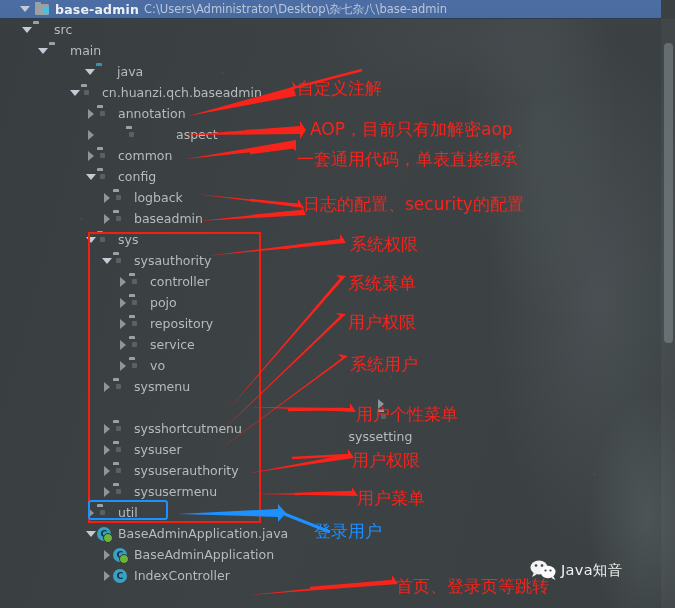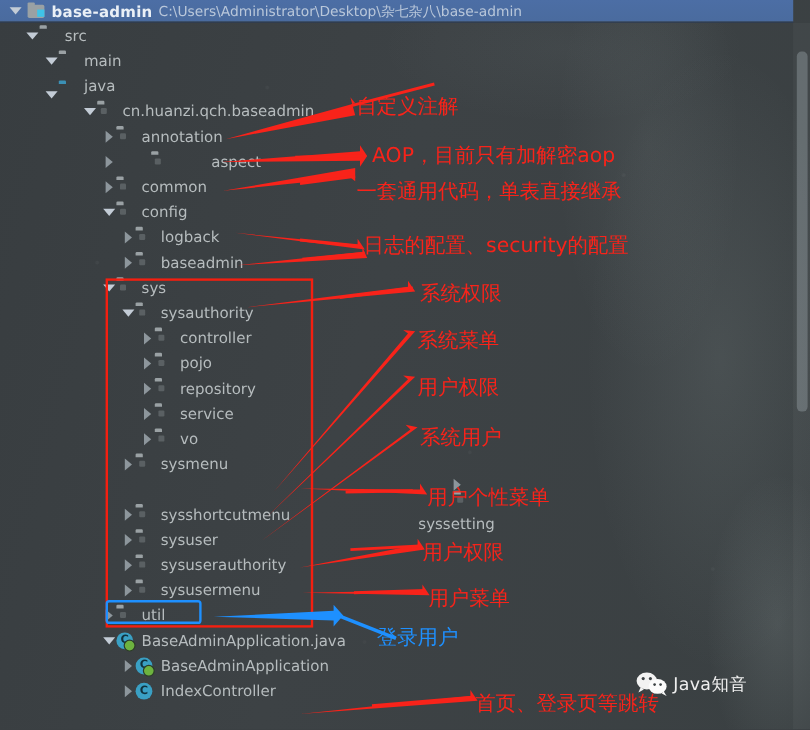--- a/index.html
+++ b/index.html
@@ -28,21 +28,21 @@
       radial-gradient(circle at 58% 62%, rgba(255,255,255,.03) 0 1px, transparent 2px),
       radial-gradient(circle at 77% 24%, rgba(255,255,255,.035) 0 1px, transparent 2px),
       radial-gradient(circle at 88% 78%, rgba(255,255,255,.03) 0 1px, transparent 2px),
       radial-gradient(circle at 45% 88%, rgba(255,255,255,.025) 0 1px, transparent 2px);
   }
 
   
   #titlebar{
     position:absolute; left:0; top:0; width:661px; height:19px;
     background:linear-gradient(180deg,#4c6ea5 0%, #4a6b9e 100%);
-    display:flex; align-items:center; gap:5px; padding-left:8px;
+    display:flex; align-items:center; gap:5px; padding-left:20px;
     border-bottom:1px solid #2e3c52;
     font-size:12px; color:#d6dde6;
   }
   .tri{ width:0;height:0; }
   .tri-down{ border-left:5px solid transparent;border-right:5px solid transparent;border-top:6px solid #c3ccd6; }
   .tri-right{ border-top:5px solid transparent;border-bottom:5px solid transparent;border-left:6px solid #8d969c; }
   #title-name{ font-weight:bold; color:#eaf0f6; font-size:12.5px; letter-spacing:.2px;}
   #title-path{ color:#b9c7da; font-size:11.5px; }
 
   
@@ -144,21 +144,21 @@
       <span class="ico"><span class="ic-folder"></span></span>
       <span class="lbl">src</span>
     </div>
     <div class="row" style="padding-left: 36px;">
       <span class="arrow">
         <span class="tri tri-down"></span>
       </span>
       <span class="ico"><span class="ic-folder"></span></span>
       <span class="lbl">main</span>
     </div>
-    <div class="row" style="padding-left: 36px; align-items: flex-end;">
+    <div class="row" style="padding-left: 83px;">
       <span class="arrow">
         <span class="tri tri-down"></span>
       </span>
       <span class="ico"><span class="ic-folder ic-src"></span></span>
       <span class="lbl">java</span>
     </div>
     <div class="row" style="padding-left: 68px;">
       <span class="arrow">
         <span class="tri tri-down"></span>
       </span>

